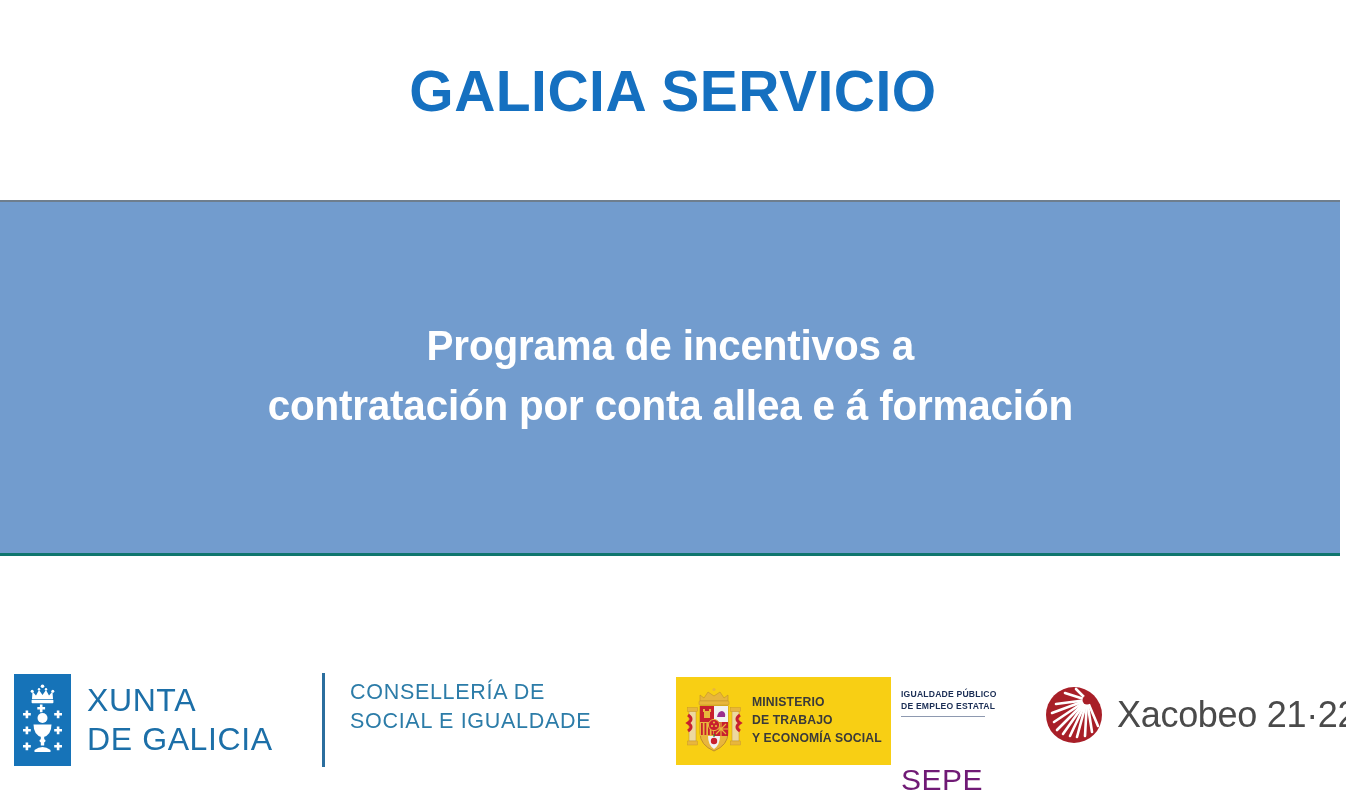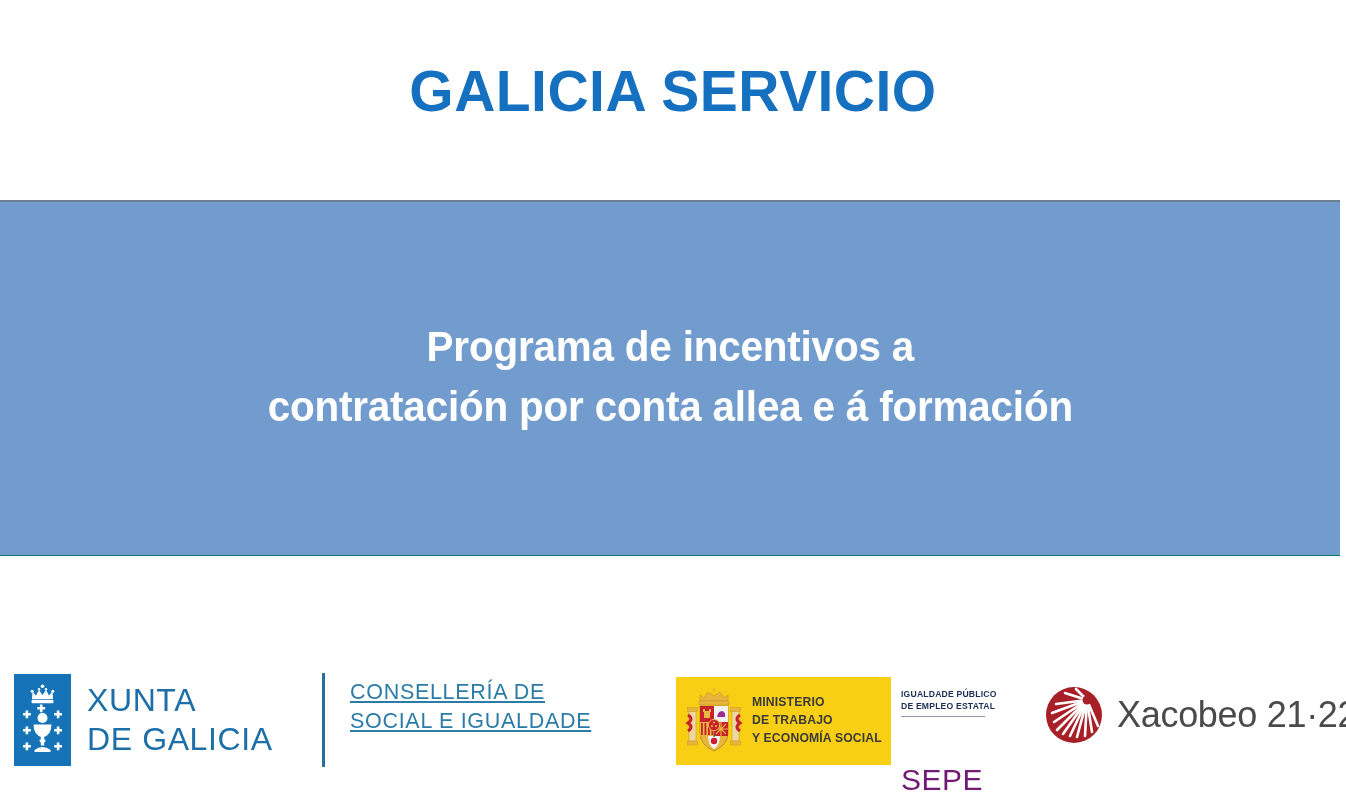--- a/index.html
+++ b/index.html
@@ -34,21 +34,21 @@
 
   
   .banner {
     position: absolute;
     left: 0px;
     top: 200px;
     width: 1340px;
     height: 356px;
     background: #729CCE;
     border-top: 2px solid #6E7E8E;
-    border-bottom: 1px solid #0f766e;
+    border-bottom: 3px solid #0f766e;
     box-sizing: border-box;
     display: flex;
     align-items: center;
     justify-content: center;
   }
   .banner-text {
     text-align: center;
     color: #FFFFFF;
     font-family: "Liberation Sans", sans-serif;
     font-weight: 700;
@@ -113,21 +113,21 @@
     left: 350px;
     top: 22px;
     color: #2C7CA8;
     font-family: "Liberation Sans", sans-serif;
     font-weight: 400;
     font-size: 21.5px;
     line-height: 1.33;
     letter-spacing: 0.7px;
     white-space: nowrap;
   }
-  .conselleria span { display: block; text-decoration: underline; }
+  .conselleria span { display: block; }
 
   
   .sepe-block {
     position: absolute;
     left: 676px;
     top: 21px;
     width: 316px;
     height: 83px;
     display: flex;
     background: #ffffff;

